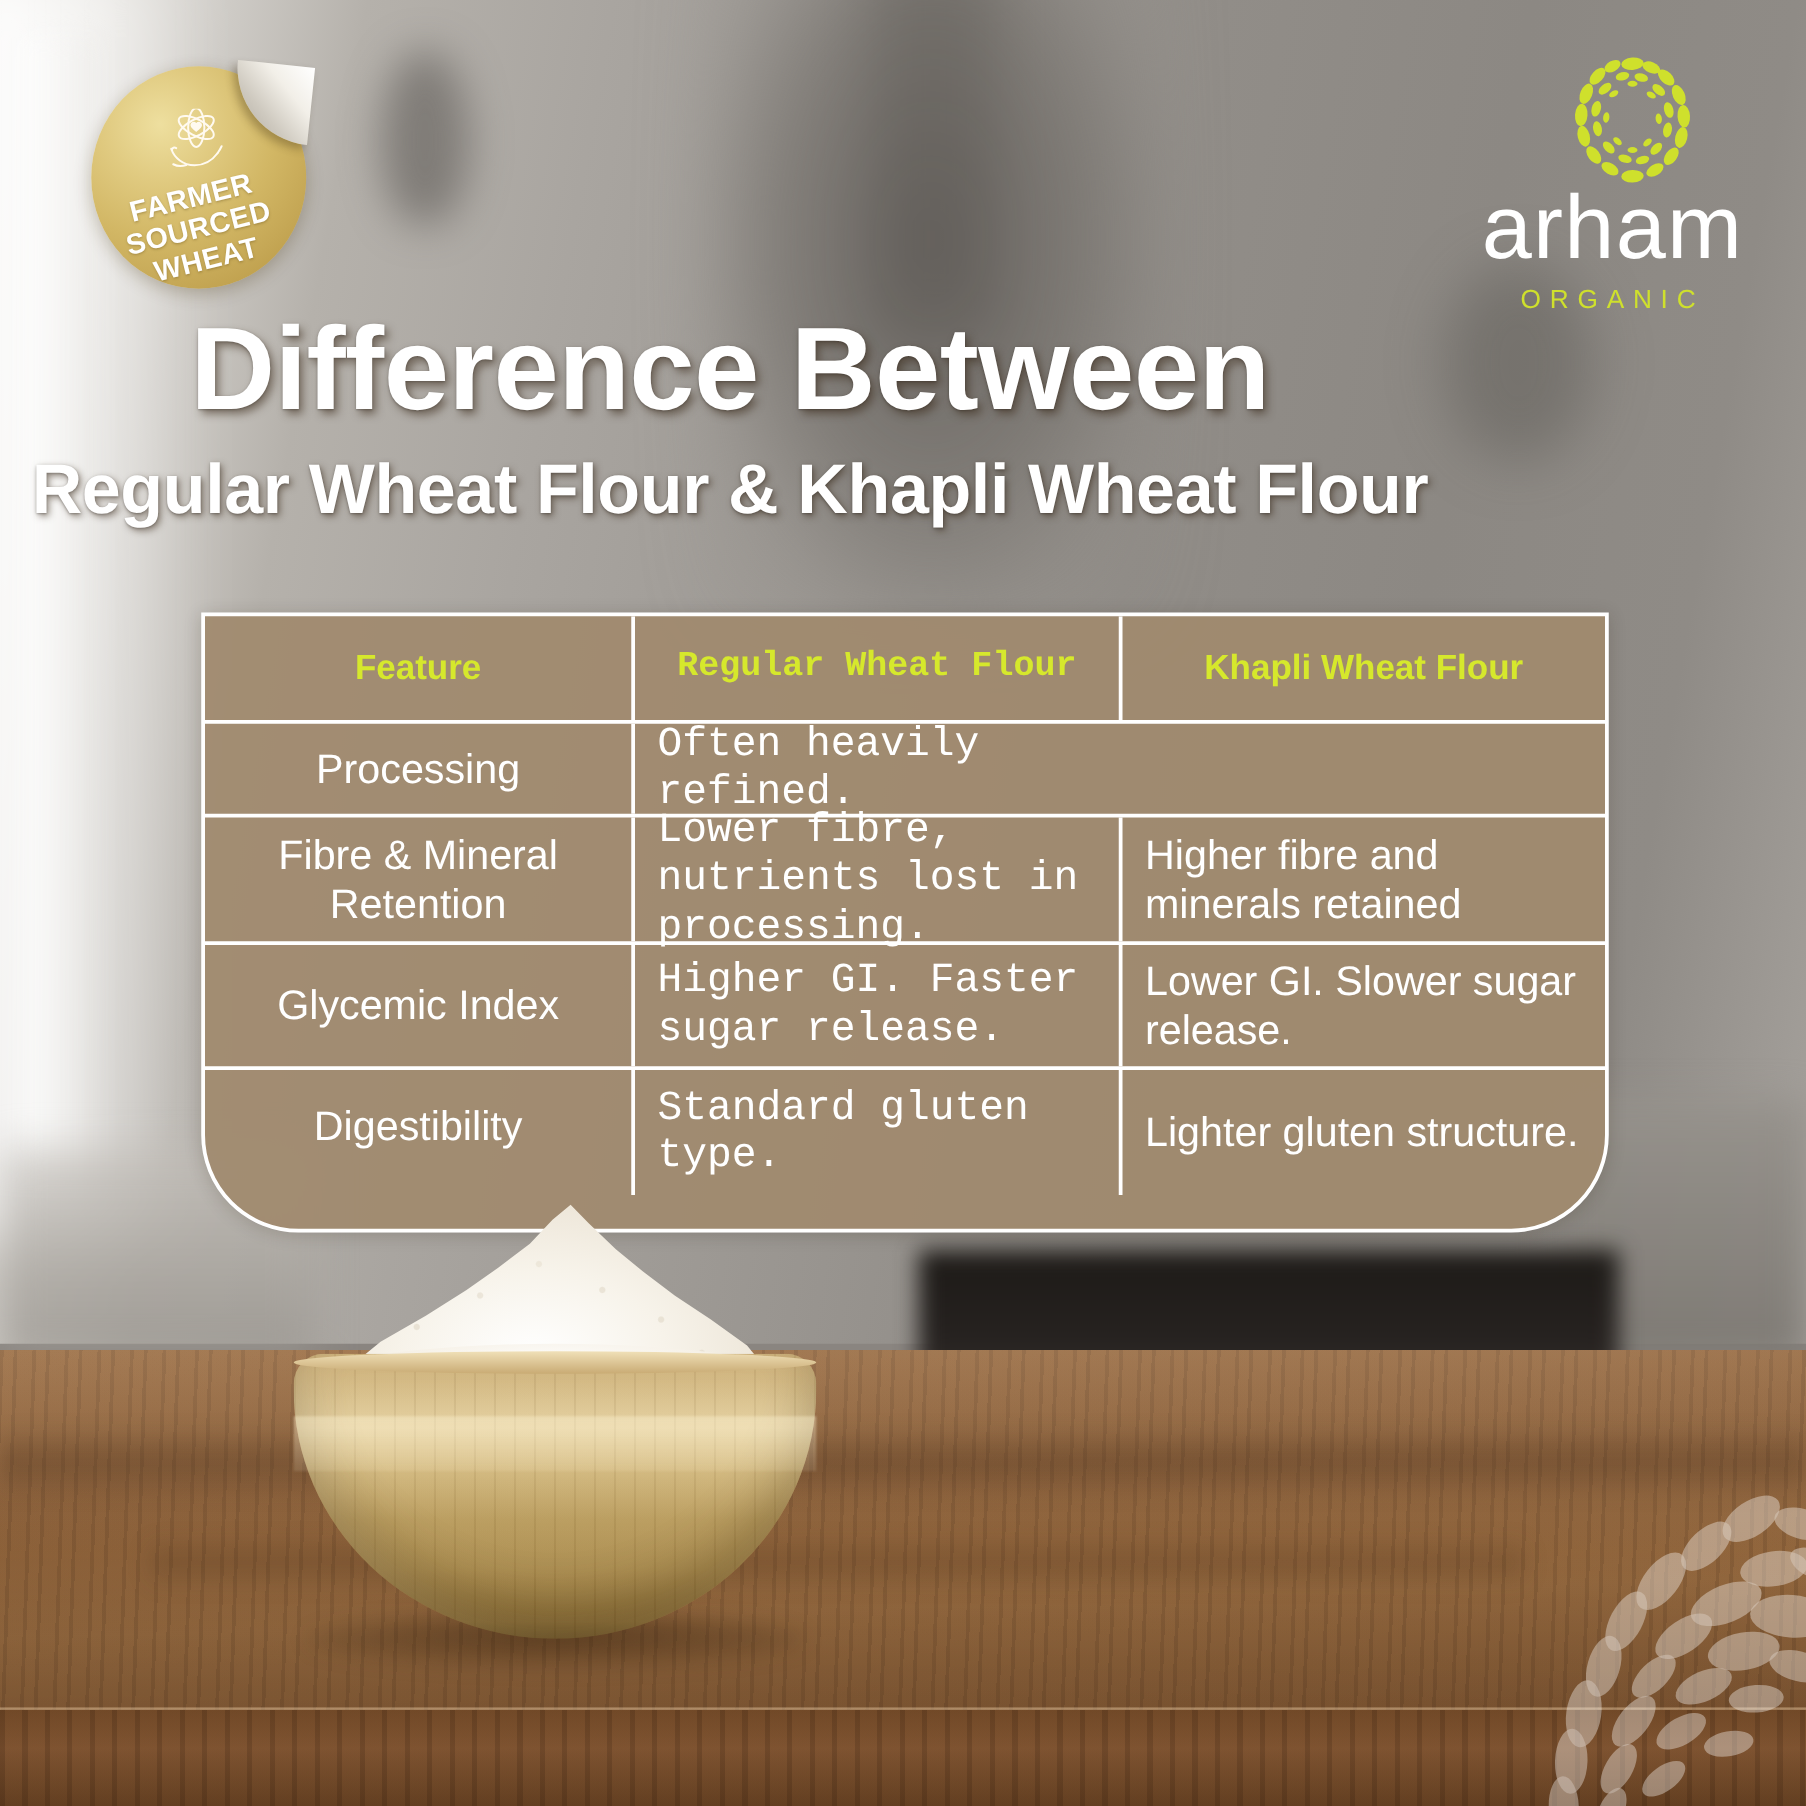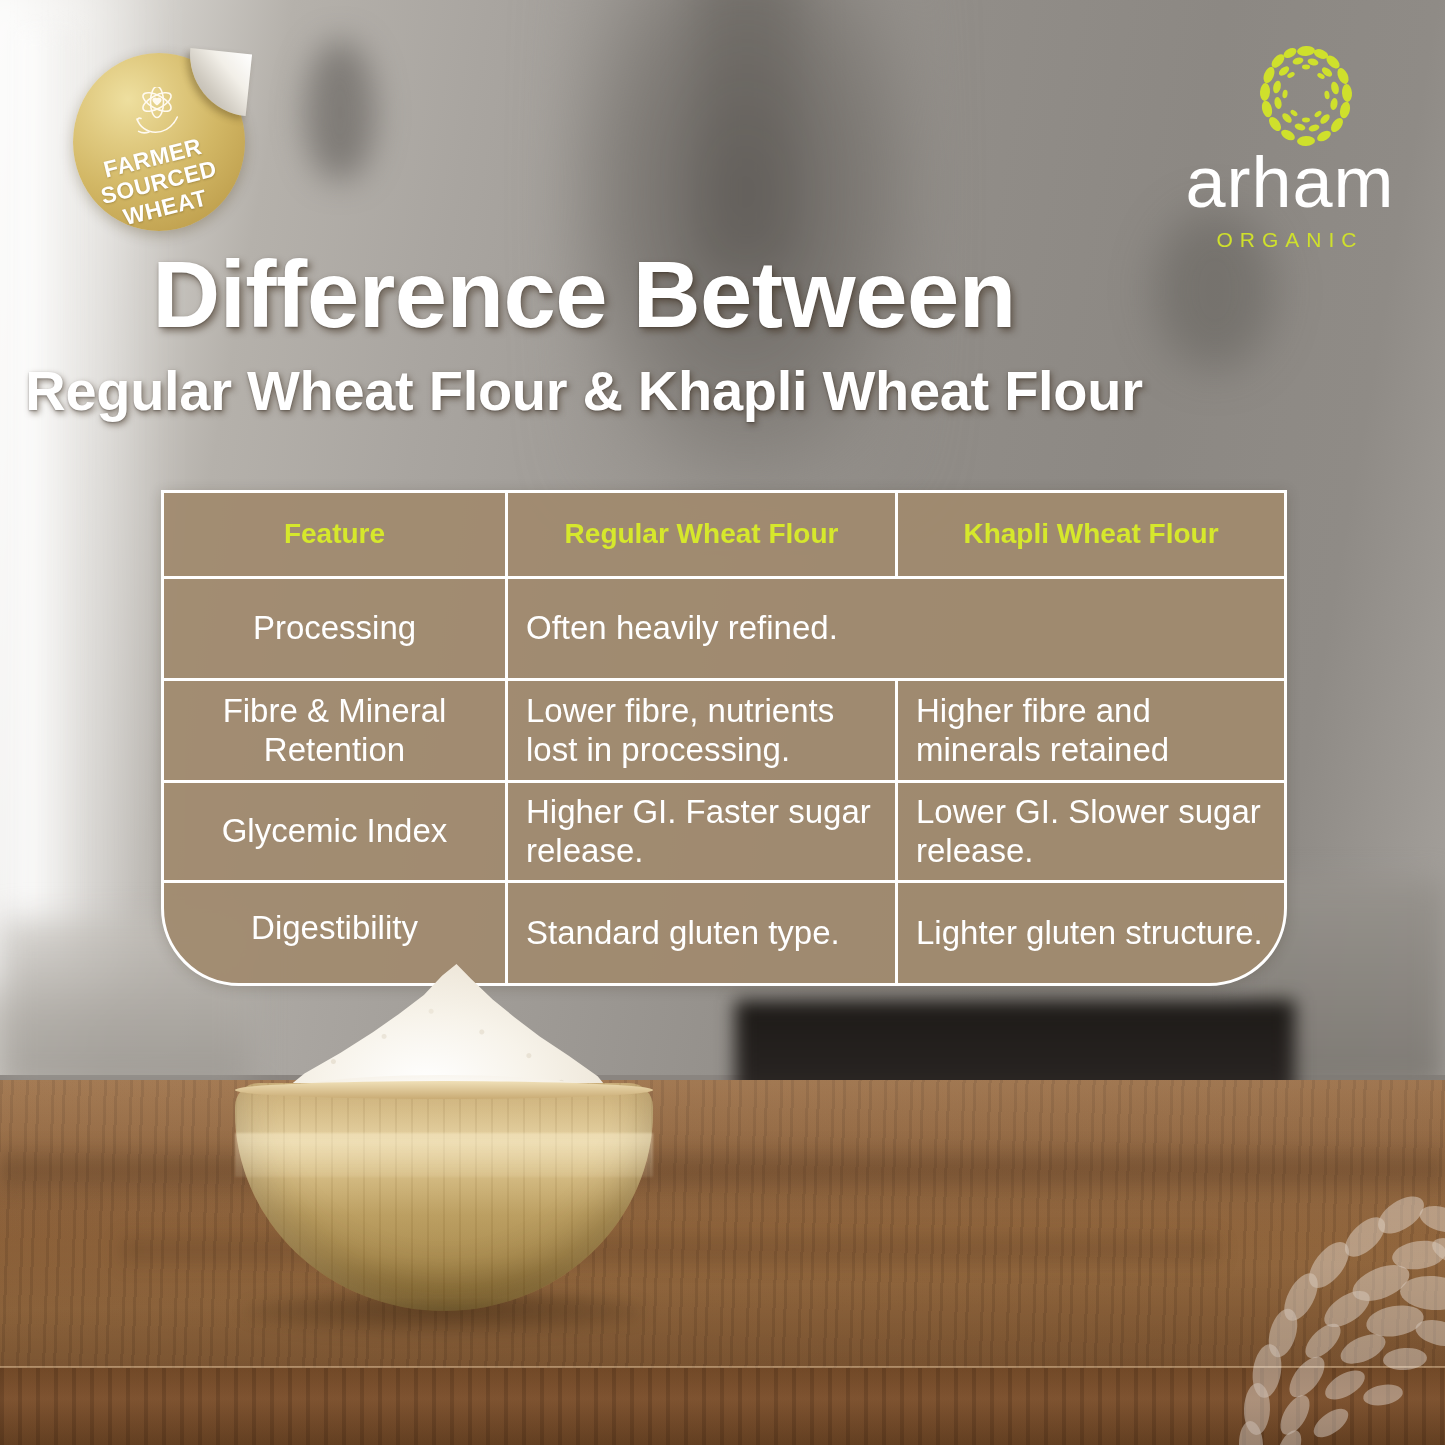--- a/index.html
+++ b/index.html
@@ -141,36 +141,36 @@
     background:rgba(160,138,110,.93);
     box-shadow:0 2px 14px rgba(40,26,12,.18);
   }
   .cmp-row {
     display:flex;
     width:100%;
     border-bottom:3px solid #ffffff;
   }
   .cmp-row:last-child { border-bottom:none; }
   .cmp-row.header { height:86px; }
-  .cmp-row.r1 { height:102px; }
+  .cmp-row.r1 { height:75px; }
   .cmp-row.r2 { height:102px; }
   .cmp-row.r3 { height:100px; }
   .cmp-row.r4 { height:100px; }
 
   .cell {
     display:flex; align-items:center;
     padding:4px 18px;
     color:#ffffff;
     font-size:33px;
     line-height:1.16;
     border-right:3px solid #ffffff;
   }
   .cell:last-child { border-right:none; }
   .col-feature  { width:344px; justify-content:center; text-align:center; }
-  .col-regular  { width:390px; }
+  .col-regular  { width:390px;font-family:Liberation Mono, monospace; }
   .col-khapli   { flex:1; }
 
   .cmp-row.header .cell {
     color:#d6e82c;
     font-weight:bold;
     font-size:28px;
     justify-content:center;
     text-align:left;
   }
   .cmp-row.r4 .col-feature { padding-bottom:14px; }

